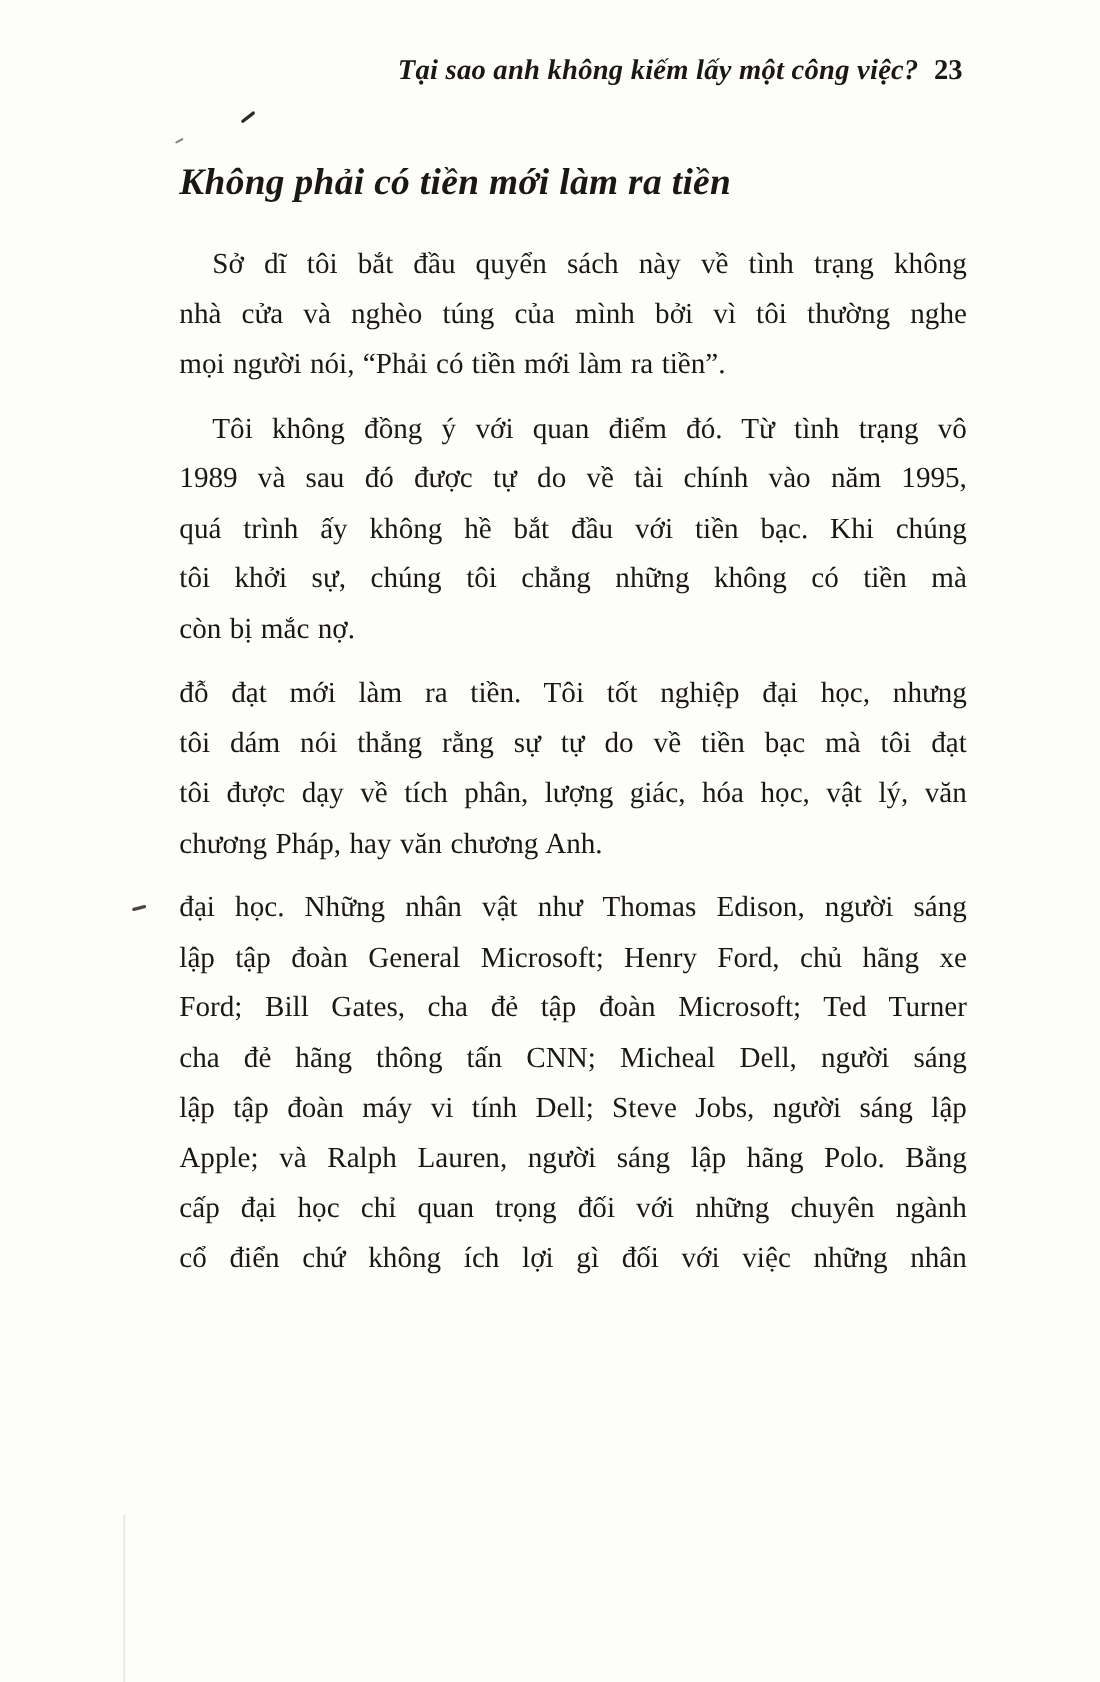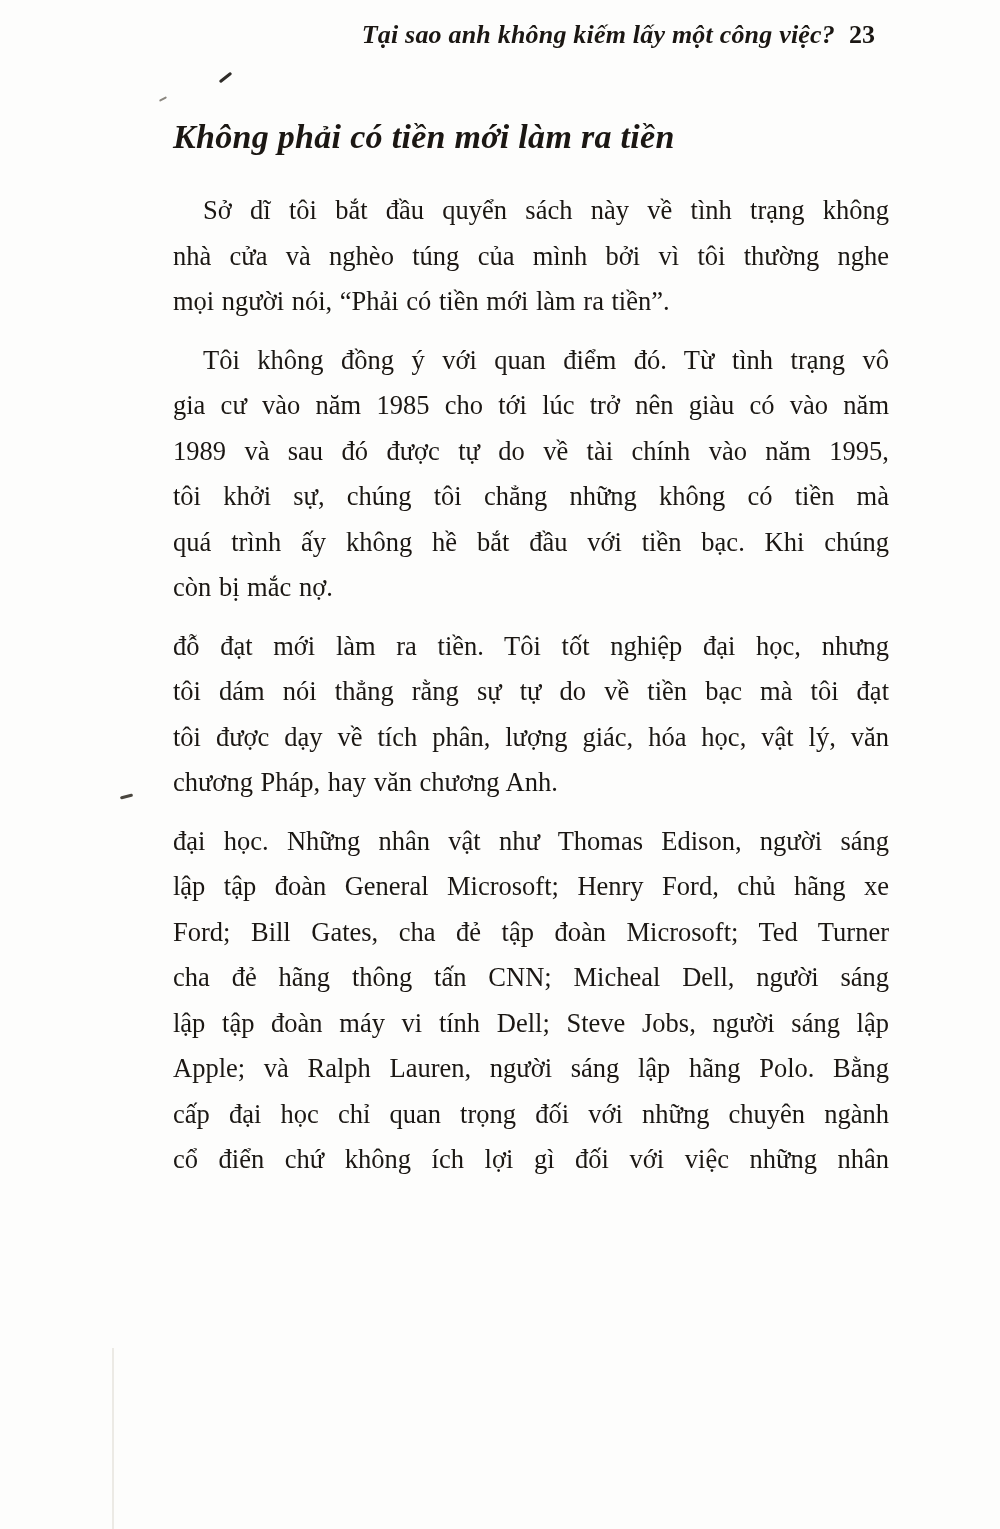--- a/index.html
+++ b/index.html
@@ -8,40 +8,41 @@
     width: 1000px; height: 1529px;
     background: #fdfdfc;
     font-family: "Liberation Serif", "DejaVu Serif", serif;
     color: #1b1713;
     position: relative;
     overflow: hidden;
   }
   .page {
     position: absolute; inset: 0;
     background: #fdfdfc;
+    margin-top: 29px;
   }
   
   .running-header {
     position: absolute;
     top: 20px; right: 125px;
     font-style: italic; font-weight: bold;
     font-size: 26px; line-height: 30px;
     white-space: nowrap;
     letter-spacing: 0.2px;
   }
   .running-header .pagenum {
     font-style: normal;
     font-weight: bold;
     margin-left: 14px;
     letter-spacing: 0;
   }
   
   .content {
     position: absolute;
-    left: 173px; top: 112px;
+    left: 163px; top: 112px;
     width: 716px;
   }
   .section-heading {
     font-style: italic; font-weight: bold;
     font-size: 34px; line-height: 50px;
     margin: 0 0 26px 0;
     letter-spacing: 0.3px;
   }
   .paragraph { margin: 0; font-family: Liberation Serif, serif; }
   .paragraph + .paragraph { margin-top: 13px; }
@@ -105,24 +106,23 @@
     <h1 class="section-heading">Không phải có tiền mới làm ra tiền</h1>
 
     <div class="paragraph">
       <div class="line indent">Sở dĩ tôi bắt đầu quyển sách này về tình trạng không</div>
       <div class="line">nhà cửa và nghèo túng của mình bởi vì tôi thường nghe</div>
       <div class="line nojust">mọi người nói, “Phải có tiền mới làm ra tiền”.</div>
     </div>
 
     <div class="paragraph">
       <div class="line indent">Tôi không đồng ý với quan điểm đó. Từ tình trạng vô</div>
-      <div class="line">gia cư vào năm 1985 cho tới lúc trở nên giàu có vào năm</div>
       <div class="line">1989 và sau đó được tự do về tài chính vào năm 1995,</div>
+      <div class="line">quá trình ấy không hề bắt đầu với tiền bạc. Khi chúng</div>
       <div class="line">tôi khởi sự, chúng tôi chẳng những không có tiền mà</div>
-      <div class="line">quá trình ấy không hề bắt đầu với tiền bạc. Khi chúng</div>
       <div class="line nojust">còn bị mắc nợ.</div>
     </div>
 
     <div class="paragraph">
       <div class="line">đỗ đạt mới làm ra tiền. Tôi tốt nghiệp đại học, nhưng</div>
       <div class="line">tôi dám nói thẳng rằng sự tự do về tiền bạc mà tôi đạt</div>
       <div class="line">tôi được dạy về tích phân, lượng giác, hóa học, vật lý, văn</div>
       <div class="line nojust">chương Pháp, hay văn chương Anh.</div>
     </div>
 

